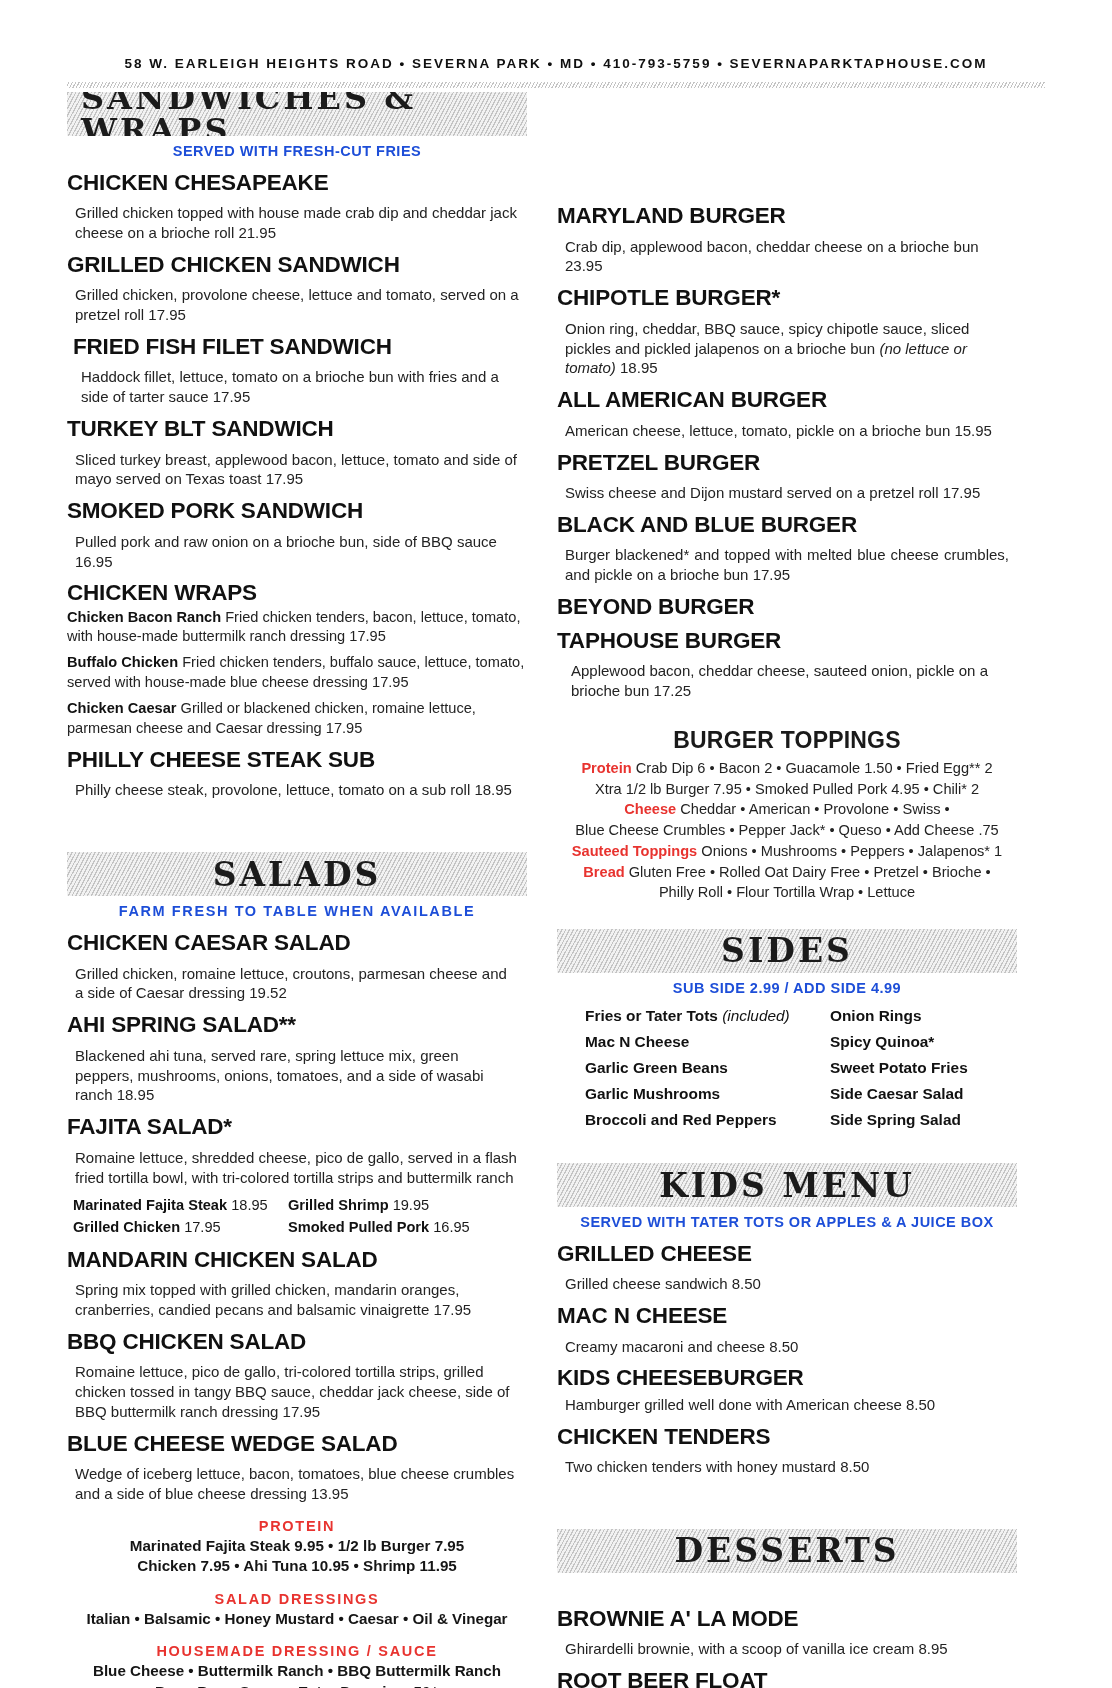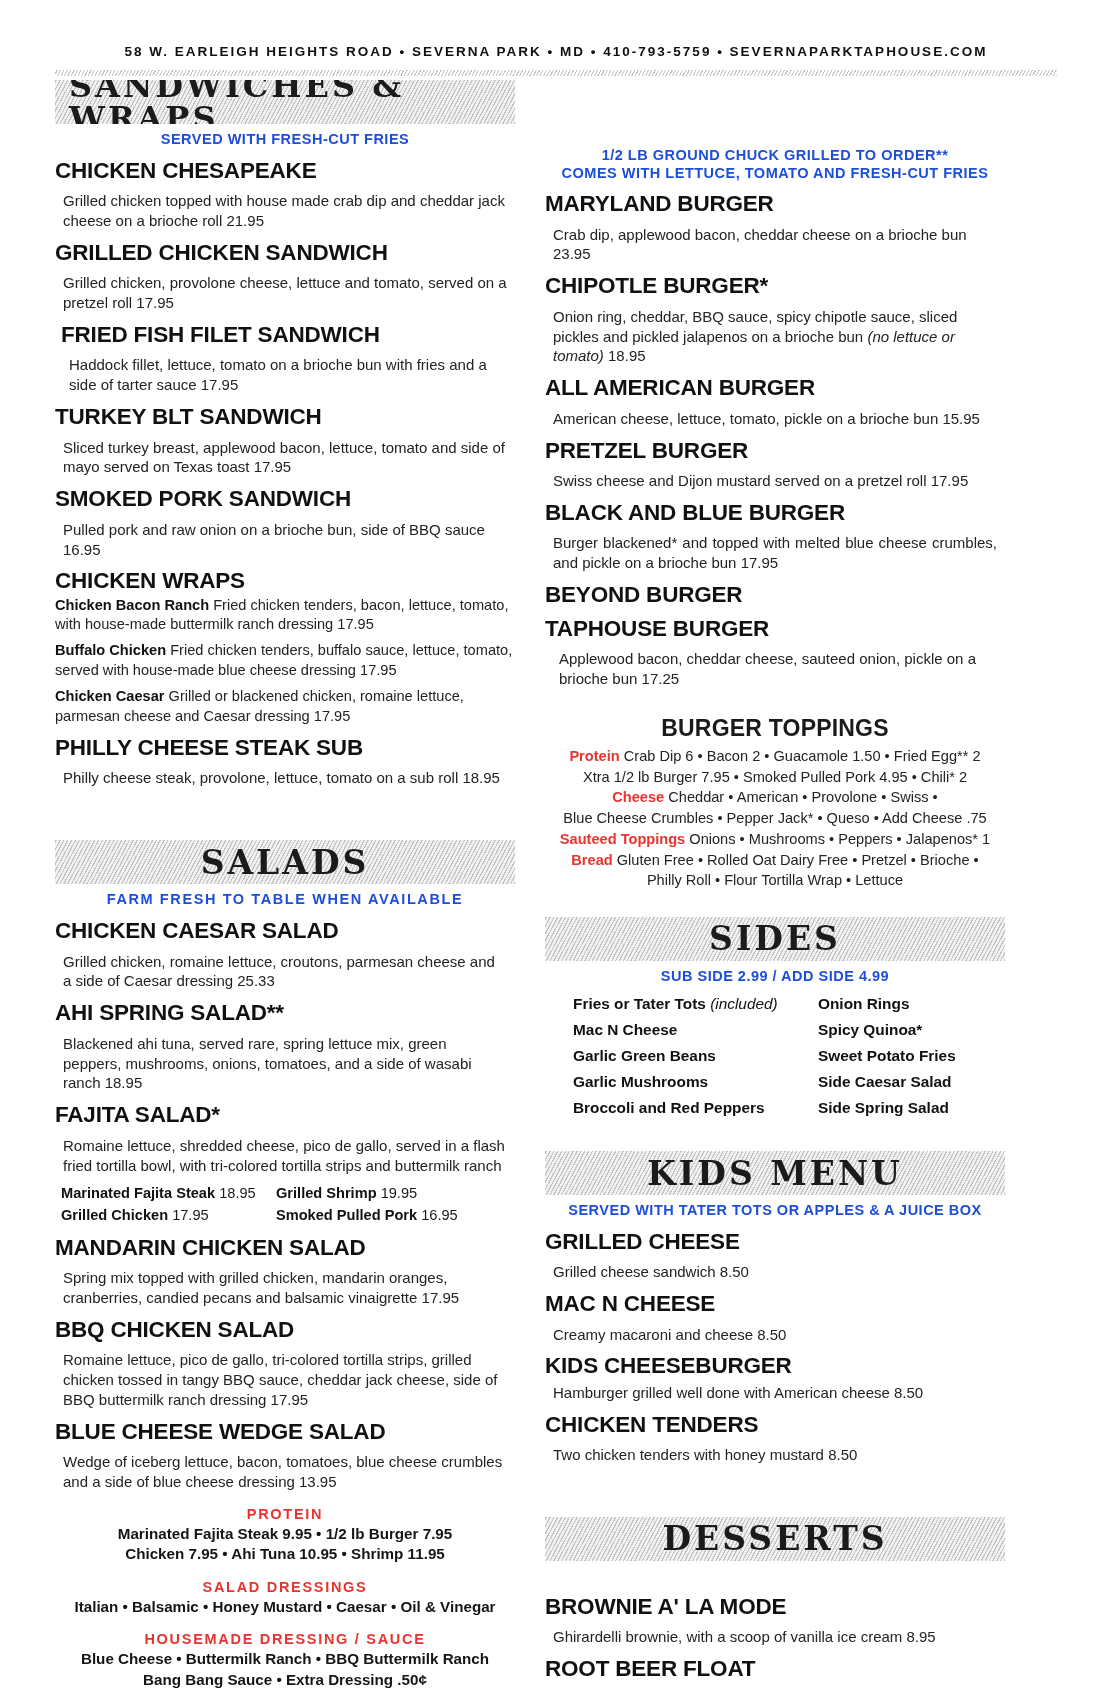--- a/index.html
+++ b/index.html
@@ -7,21 +7,21 @@
     margin: 0; padding: 0;
     background: #ffffff;
     font-family: "Liberation Sans", sans-serif;
     color: #1a1a1a;
   }
   .page {
     width: 1112px;
     height: 1688px;
     position: relative;
     background: #fff;
-    padding: 0;
+    padding: 12px;
     overflow: hidden;
   }
 
   
   .addr-bar {
     text-align: center;
     padding-top: 44px;
     padding-bottom: 4px;
   }
   .addr-text {
@@ -243,21 +243,21 @@
 
       <div class="spacer-44"></div>
 
       <div class="banner">
         <span class="banner-text">SALADS</span>
       </div>
       <div class="sub-red lsp">FARM FRESH TO TABLE WHEN AVAILABLE</div>
 
       <div class="item">
         <div class="item-name">CHICKEN CAESAR SALAD</div>
-        <div class="item-desc">Grilled chicken, romaine lettuce, croutons, parmesan cheese and a side of Caesar dressing 25.33</div>
+        <div class="item-desc">Grilled chicken, romaine lettuce, croutons, parmesan cheese and a side of Caesar dressing 19.52</div>
       </div>
       <div class="item">
         <div class="item-name">AHI SPRING SALAD**</div>
         <div class="item-desc">Blackened ahi tuna, served rare, spring lettuce mix, green peppers, mushrooms, onions, tomatoes, and a side of wasabi ranch 18.95</div>
       </div>
       <div class="item">
         <div class="item-name">FAJITA SALAD*</div>
         <div class="item-desc">Romaine lettuce, shredded cheese, pico de gallo, served in a flash fried tortilla bowl, with tri-colored tortilla strips and buttermilk ranch</div>
         <div class="price-grid">
           <span><b>Marinated Fajita Steak</b> <span>18.95</span></span>
@@ -294,24 +294,20 @@
         <div class="cb-title">HOUSEMADE DRESSING / SAUCE</div>
         <div class="cb-line">Blue Cheese • Buttermilk Ranch • BBQ Buttermilk Ranch</div>
         <div class="cb-line">Bang Bang Sauce • Extra Dressing .50¢</div>
         <div class="cb-line" style="margin-top:6px">Dressing To Go Pint  6.95 •  House Made Hot Sauce Bottle 6.50</div>
       </div>
 
     </div>
 
     <div class="col">
 
-      <div class="sub-red tight">
-        <div>1/2 LB GROUND CHUCK GRILLED TO ORDER**</div>
-        <div>COMES WITH LETTUCE, TOMATO AND FRESH-CUT FRIES</div>
-      </div>
 
       <div class="item">
         <div class="item-name">MARYLAND BURGER</div>
         <div class="item-desc">Crab dip, applewood bacon, cheddar cheese on a brioche bun 23.95</div>
       </div>
       <div class="item">
         <div class="item-name">CHIPOTLE BURGER*</div>
         <div class="item-desc"><span>Onion ring, cheddar, BBQ sauce, spicy chipotle sauce, sliced pickles and pickled jalapenos on a brioche bun </span><span class="em">(no lettuce or tomato)</span><span> 18.95</span></div>
       </div>
       <div class="item">

